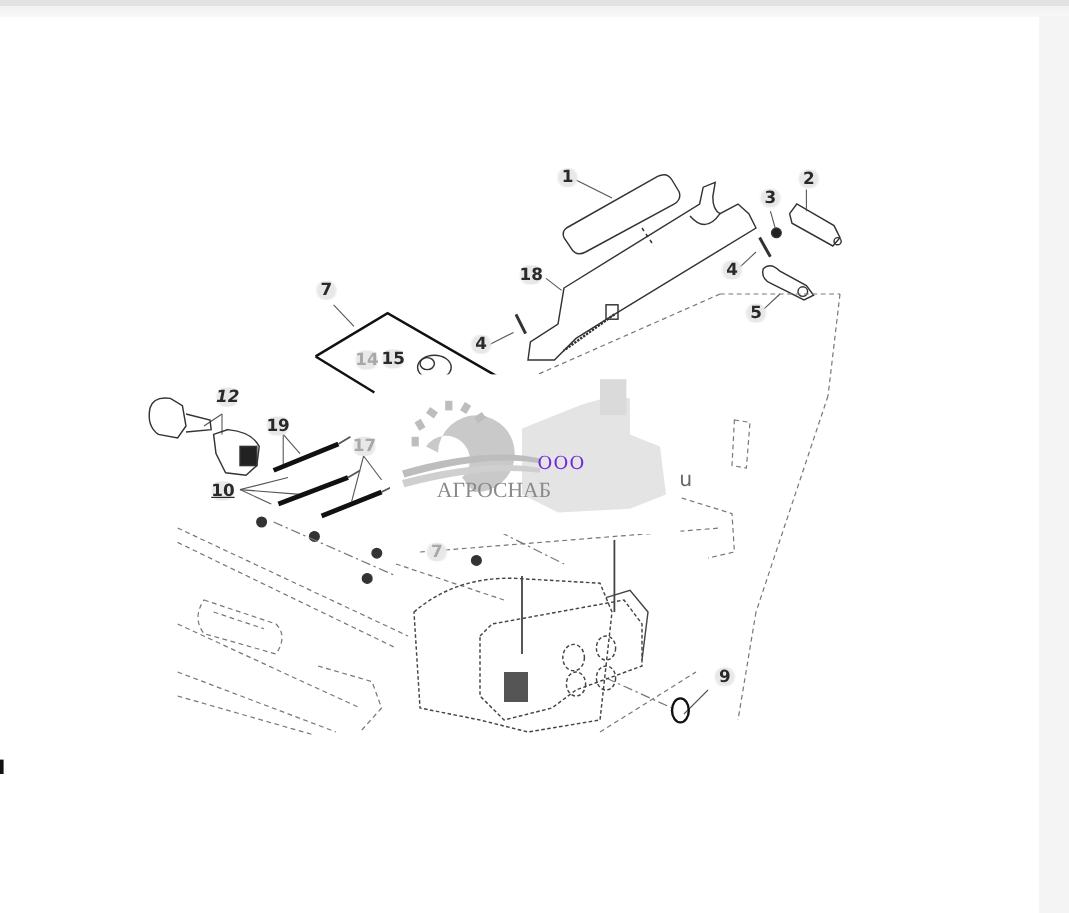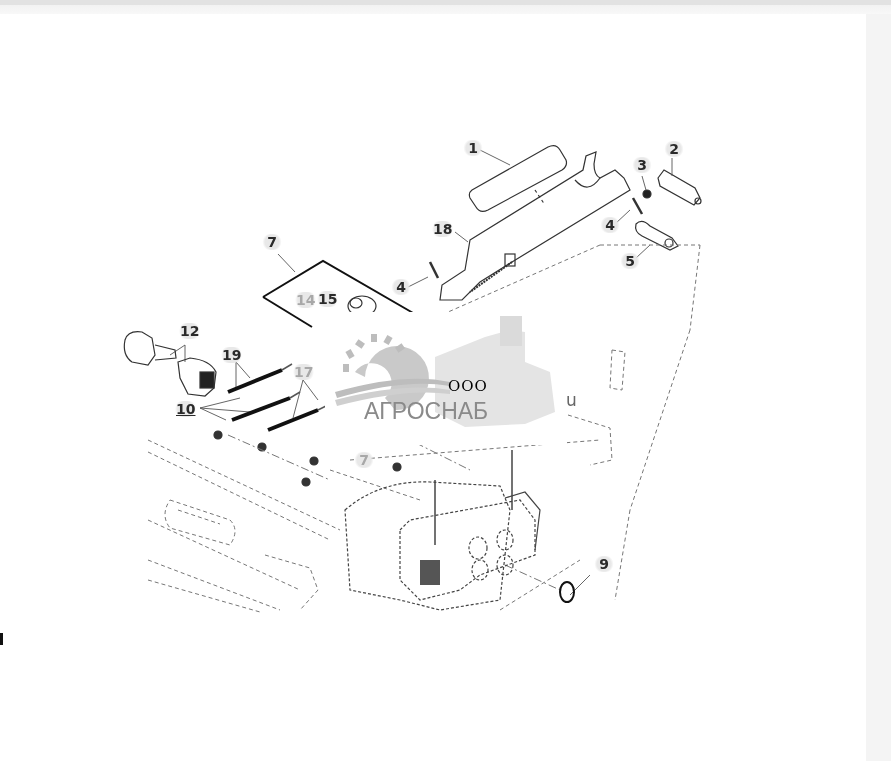--- a/index.html
+++ b/index.html
@@ -5,22 +5,22 @@
   html,body{margin:0;padding:0;}
   body{width:891px;height:761px;background:#f4f4f4;position:relative;overflow:hidden;font-family:"Liberation Sans",sans-serif;}
   .topbar{position:absolute;left:0;top:0;width:891px;height:5px;background:#e2e2e2;}
   .topband{position:absolute;left:0;top:5px;width:891px;height:9px;background:linear-gradient(#f2f2f2,#f8f8f8);}
   .card{position:absolute;left:0;top:14px;width:866px;height:747px;background:#ffffff;}
   .rightgutter{position:absolute;left:866px;top:14px;width:25px;height:747px;background:#f4f4f4;}
   .diagram{position:absolute;left:0;top:0;width:891px;height:761px;}
   .callout{position:absolute;font-family:"DejaVu Sans",sans-serif;font-weight:bold;font-size:14px;color:#2a2a2a;line-height:16px;text-align:center;min-width:16px;padding:0 2px;border-radius:9px;background:radial-gradient(circle,#e8e8e8 55%,rgba(232,232,232,0) 75%);}
   .callout.faded{color:#a8a8a8;}
   .watermark{position:absolute;left:325px;top:312px;width:242px;height:133px;background:#ffffff;}
-  .wm-ooo{position:absolute;left:448px;top:377px;font-family:"DejaVu Serif",serif;font-size:15px;color:#000000;letter-spacing:1px;}
-  .wm-name{position:absolute;left:364px;top:398px;font-family:Liberation Sans, sans-serif;font-size:23px;color:#8a8a8a;letter-spacing:0px;text-align:right;}
+  .wm-ooo{position:absolute;left:448px;top:377px;font-family:"DejaVu Serif",serif;font-size:15px;color:#6d28d9;letter-spacing:1px;}
+  .wm-name{position:absolute;left:364px;top:398px;font-family:Liberation Serif, serif;font-size:18px;color:#8a8a8a;letter-spacing:0px;text-align:right;}
   .edge-glyph{position:absolute;left:0;top:633px;width:3px;height:12px;background:#111;}
 </style>
 </head>
 <body>
 
 <div class="topbar"></div>
 <div class="topband"></div>
 <div class="card"></div>
 <div class="rightgutter"></div>
 
@@ -151,21 +151,21 @@
 <span class="callout" style="left:463px;top:140px;">1</span>
 <span class="callout" style="left:664px;top:141px;">2</span>
 <span class="callout" style="left:632px;top:157px;">3</span>
 <span class="callout" style="left:600px;top:217px;">4</span>
 <span class="callout" style="left:391px;top:279px;">4</span>
 <span class="callout" style="left:620px;top:253px;">5</span>
 <span class="callout faded" style="left:354px;top:452px;">7</span>
 <span class="callout" style="left:594px;top:556px;">9</span>
 <span class="callout" style="left:174px;top:401px;text-decoration:underline;">10</span>
 <span class="callout" style="left:220px;top:347px;">19</span>
-<span class="callout" style="left:178px;top:323px;">12</span>
+<span class="callout" style="left:178px;top:323px;font-style:italic;">12</span>
 <span class="callout" style="left:262px;top:234px;">7</span>
 <span class="callout faded" style="left:294px;top:292px;">14</span>
 <span class="callout" style="left:316px;top:272px;margin-top:19px;">15</span>
 <span class="callout faded" style="left:292px;top:364px;">17</span>
 <span class="callout" style="left:431px;top:221px;">18</span>
 
 <div class="watermark">
   <svg width="242" height="133" viewBox="0 0 242 133" xmlns="http://www.w3.org/2000/svg">
     <g fill="#c9c9c9" stroke="none">
       <path d="M40 65 A32 32 0 1 1 70 98 L60 86 A20 20 0 1 0 30 60 Z"></path>

